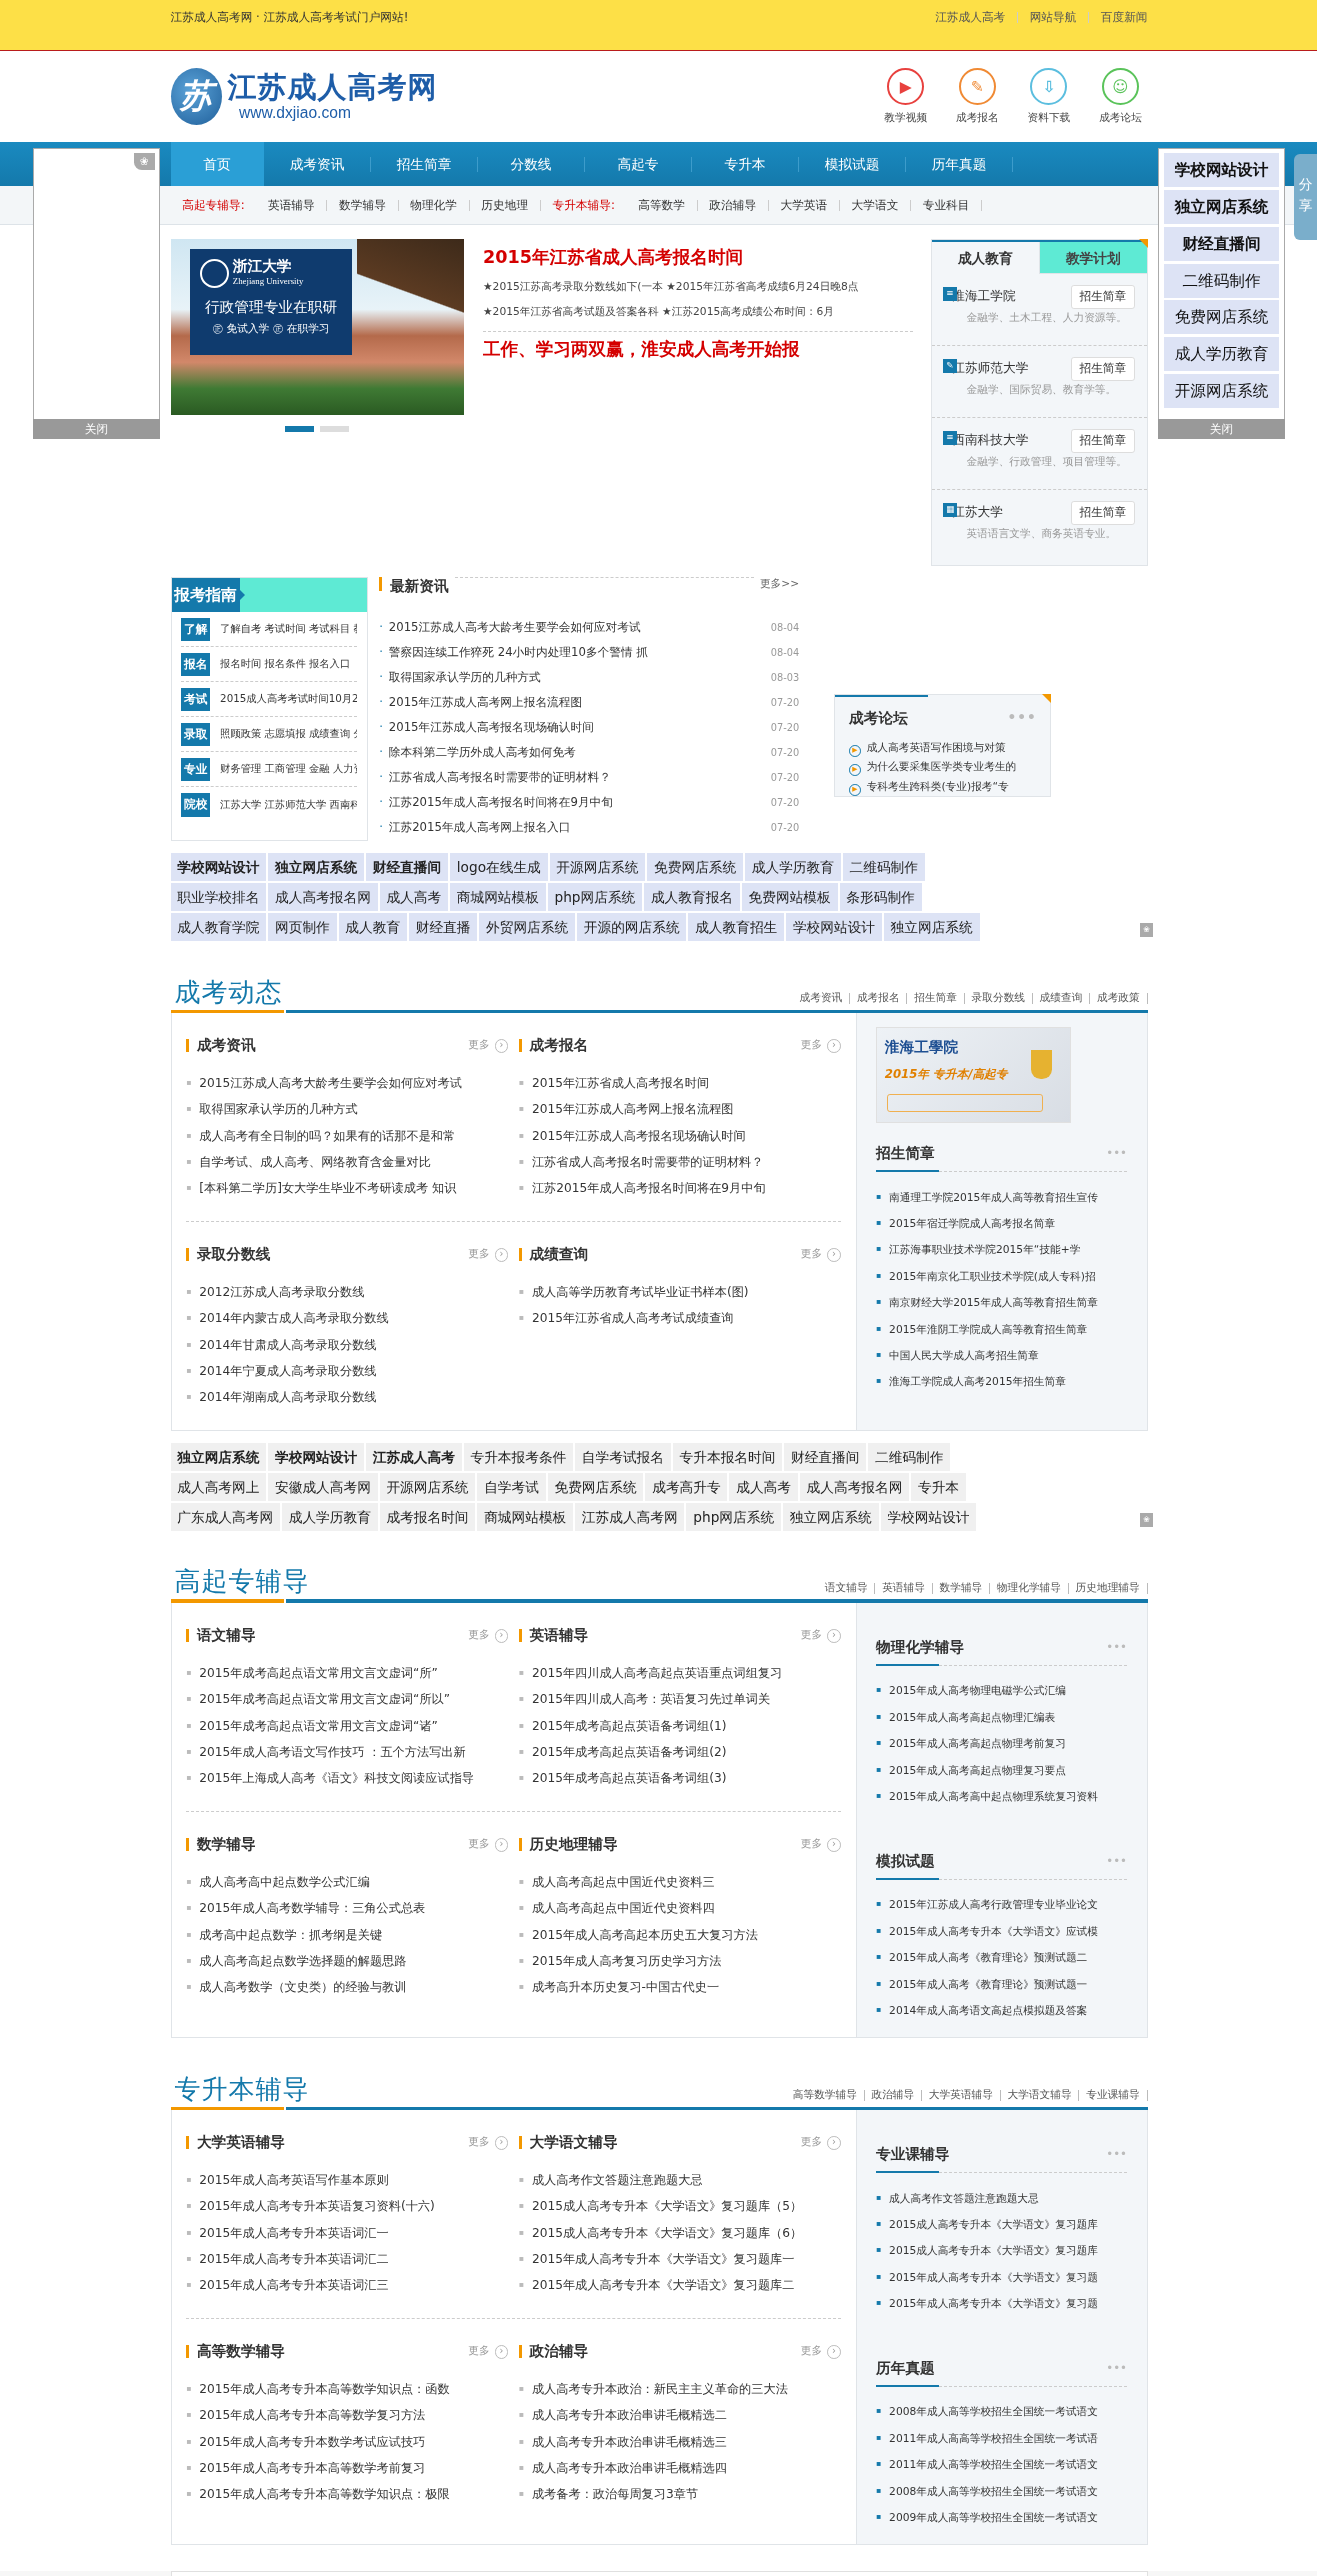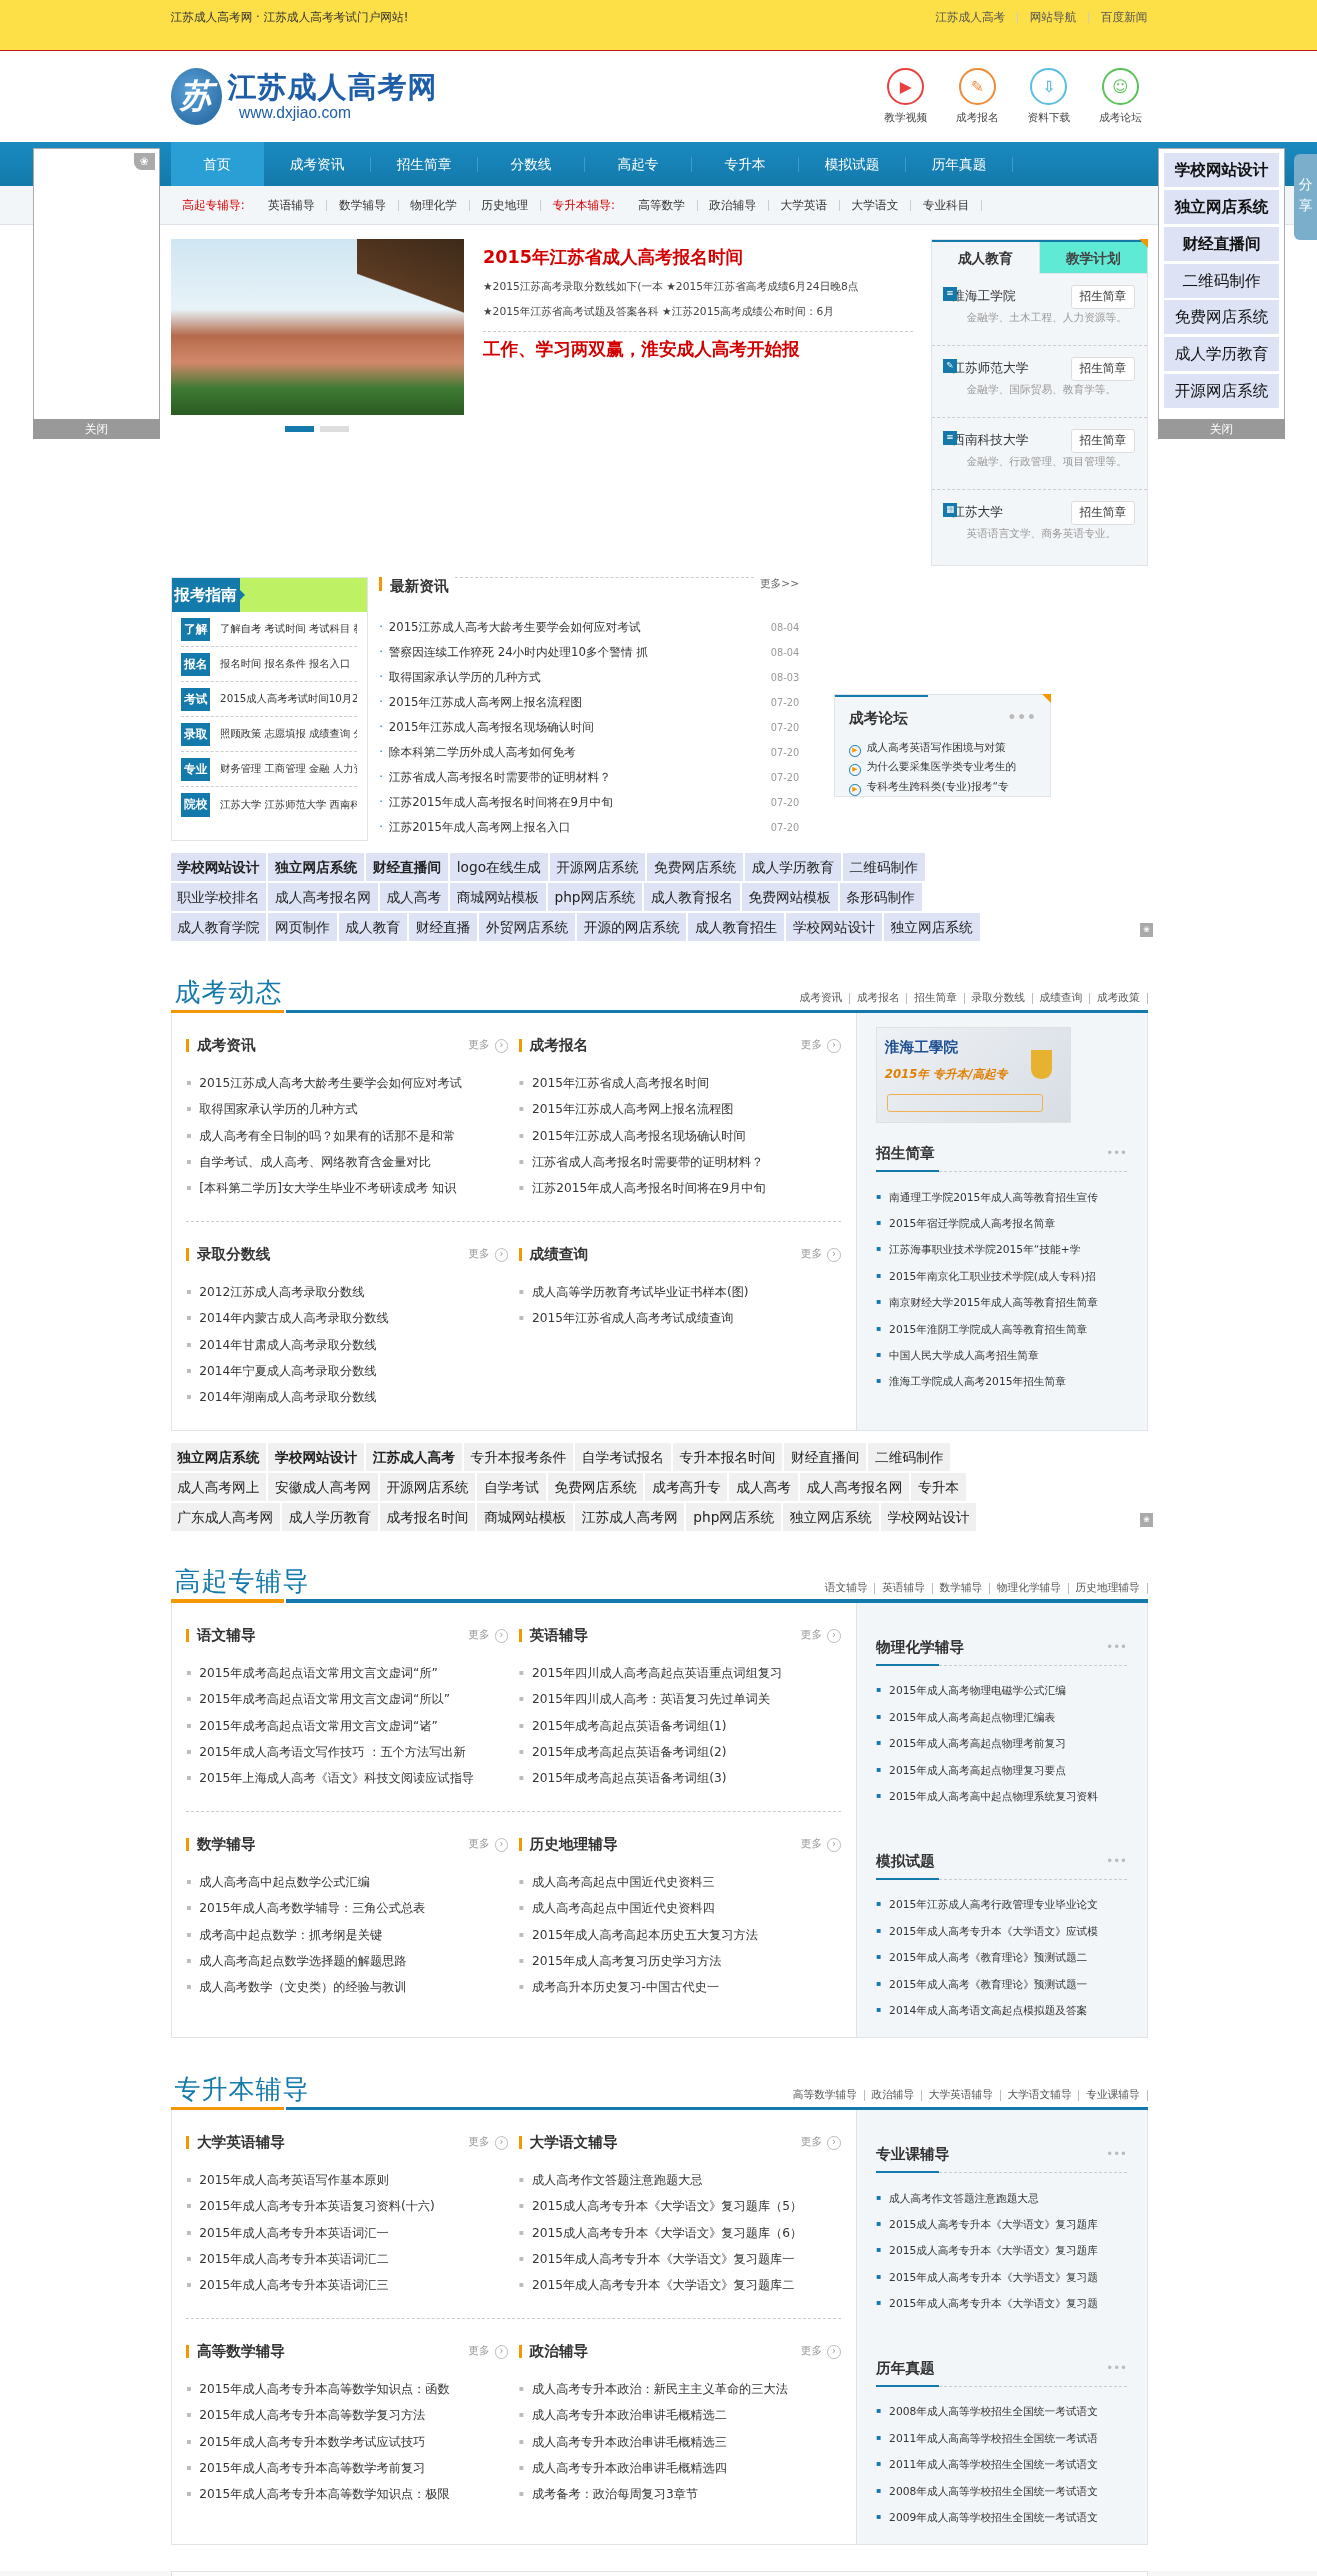--- a/index.html
+++ b/index.html
@@ -73,21 +73,21 @@
 .corner{position:absolute;right:-1px;top:-1px;width:0;height:0;border-left:9.8px solid transparent;border-top:9.8px solid #f39800}
 .school{padding:9.8px 11.7px 11.7px 11.7px;border-bottom:1px dashed #ccc;position:relative;height:72px}
 .school:last-child{border-bottom:none}
 .s-icon{position:absolute;left:11.7px;top:13.7px;width:13.7px;height:13.7px;background:#1479ab;color:#fff;font-size:8.8px;text-align:center;line-height:13.7px}
 .s-name{margin-left:9px;font-size:12.7px;color:#333;line-height:25.4px}
 .s-btn{position:absolute;right:11.7px;top:11.7px;width:64px;height:23.4px;border:1px solid #ddd;background:#fff;border-radius:2.9px;font-size:11.7px;text-align:center;line-height:21.5px;color:#333}
 .s-desc{margin-left:23.4px;font-size:10.7px;color:#999;line-height:17.6px;white-space:nowrap;overflow:hidden}
 
 .row2{display:flex;margin-top:11.7px}
 .guide{width:197px;border:1px solid #e0e4e8;height:264px}
-.guide-head{height:34px;background:#bef264;position:relative}
+.guide-head{height:34px;background:#5eead4;position:relative}
 .guide-title{position:absolute;left:0;top:0;width:68px;height:34px;background:#1479ab;color:#fff;font-size:15.6px;font-weight:bold;line-height:34px;text-align:center}
 .guide-title:after{content:"";position:absolute;right:-5.9px;top:11.7px;border-left:5.9px solid #1479ab;border-top:5.9px solid transparent;border-bottom:5.9px solid transparent}
 .g-row{display:flex;align-items:center;margin:0 9.8px;height:35px;border-bottom:1px dashed #ccc}
 .g-row:first-of-type{margin-top:9.8px}
 .g-tag{width:29px;height:23.4px;background:#1479ab;color:#fff;font-size:11.7px;font-weight:bold;text-align:center;line-height:23.4px;flex-shrink:0}
 .g-links{margin-left:9.8px;font-size:10.3px;color:#333;white-space:nowrap;overflow:hidden}
 .news{width:420px;margin-left:11.7px}
 .news-head{display:flex;align-items:flex-start;height:34px}
 .news-head .bar{width:2.9px;height:13.7px;background:#f39800;margin-right:7.8px}
 .news-head .t{font-size:14.7px;font-weight:bold;color:#333}
@@ -240,20 +240,27 @@
   <div class="float-close">关闭</div>
 </div>
 <div class="share">分享</div>
 
 <div class="wrap">
 
   <div class="hero">
     <div class="slider">
       <div class="slide-img">
         <div class="roof"></div>
+        <div class="slide-box">
+          <div class="slide-emblem"></div>
+          <div class="slide-uni">浙江大学</div>
+          <div class="slide-uni-en">Zhejiang University</div>
+          <div class="slide-main">行政管理专业在职研</div>
+          <div class="slide-sub">㊣ 免试入学  ㊣ 在职学习</div>
+        </div>
       </div>
       <div class="dots">
         <div class="dot on"></div>
         <div class="dot"></div>
       </div>
     </div>
     <div class="headlines">
       <div class="hl-title">2015年江苏省成人高考报名时间</div>
       <div class="hl-items">
         <div>★2015江苏高考录取分数线如下(一本  ★2015年江苏省高考成绩6月24日晚8点</div>

